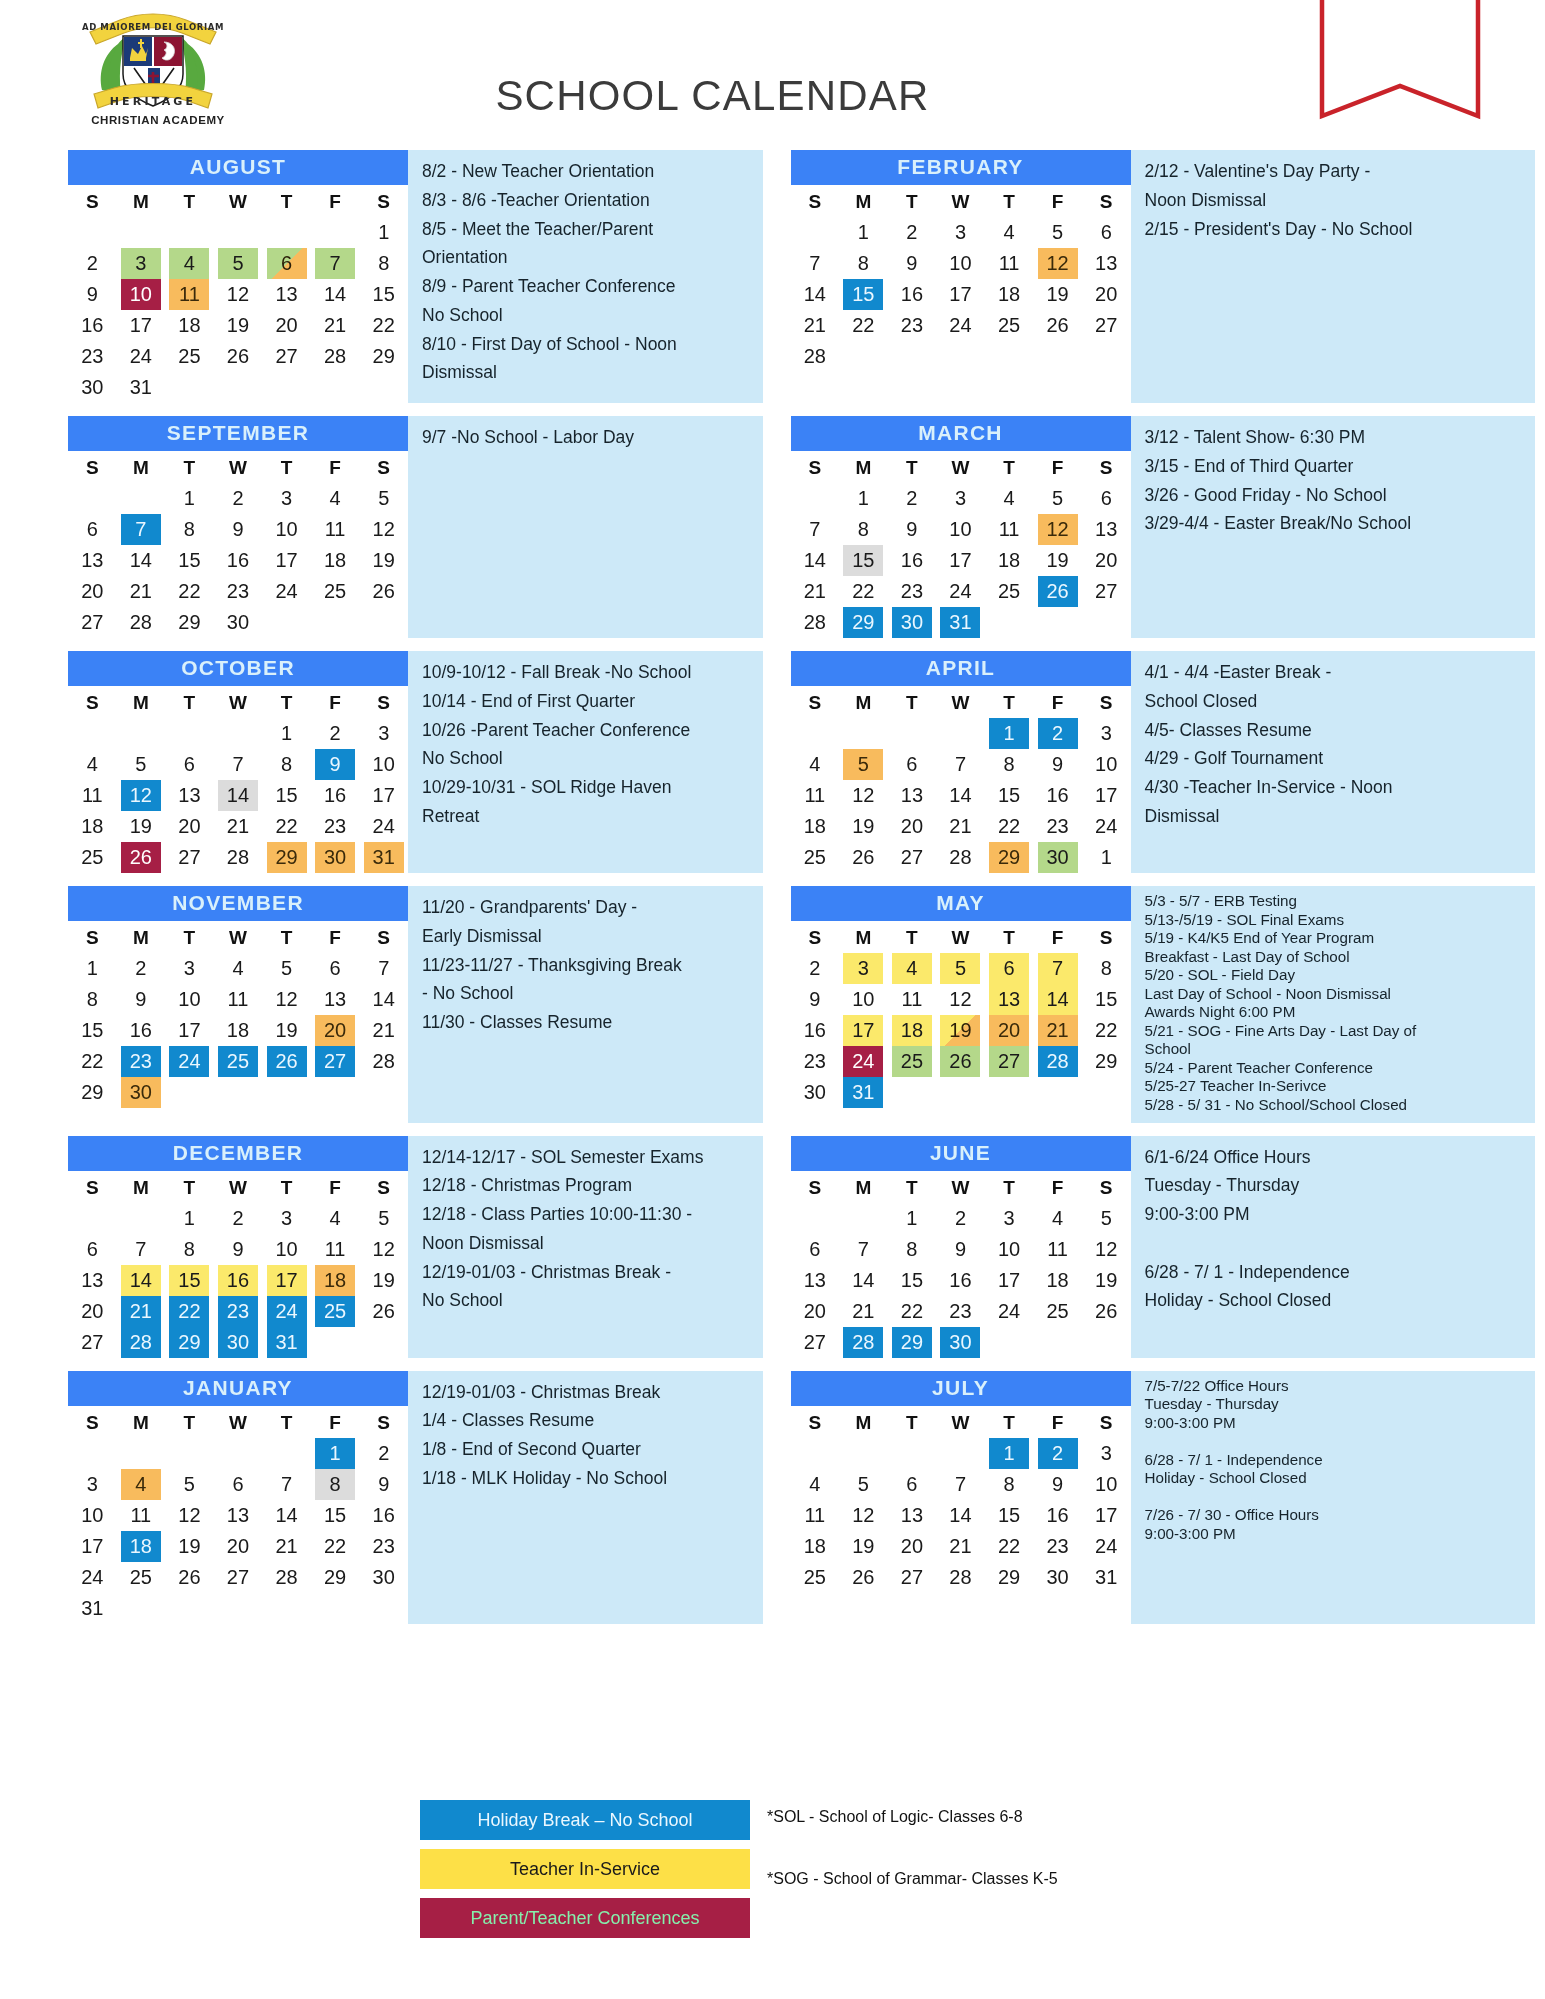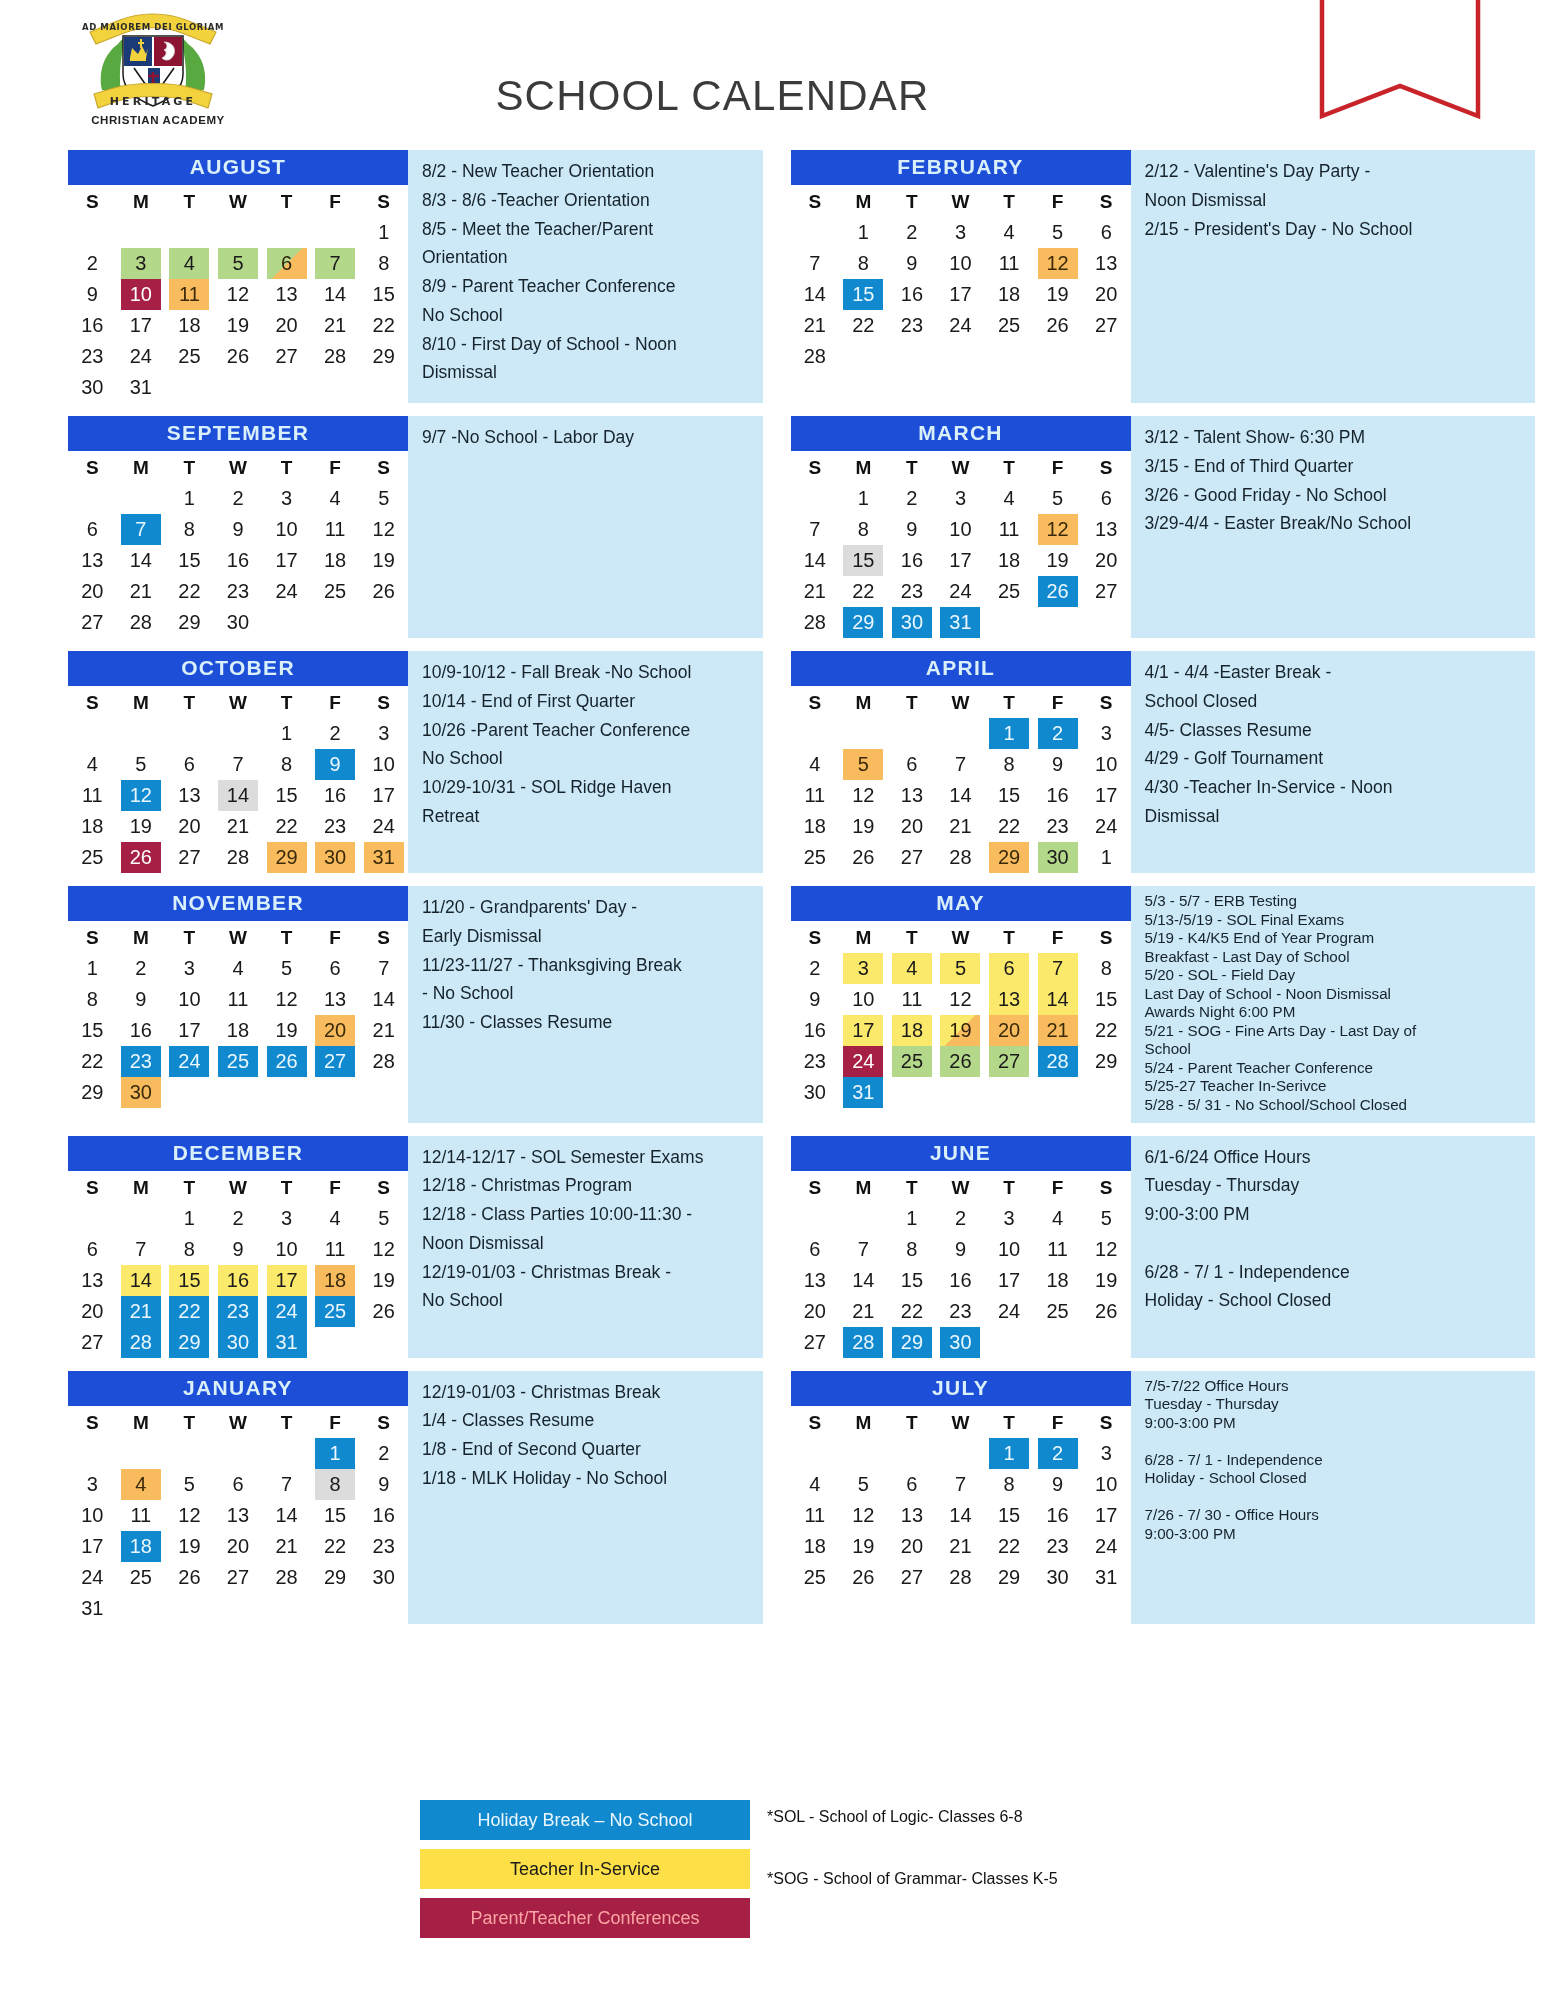--- a/index.html
+++ b/index.html
@@ -48,21 +48,21 @@
     position: absolute; left: 0; top: 150px;
     width: 1545px;
   }
   .mrow { display: flex; margin-bottom: 13px; }
   .half { width: 50%; display: flex; padding: 0 10px 0 0; }
   .half.left { padding-left: 68px; }
   .half.right { padding-left: 18px; }
 
   .monthbox { width: 340px; flex: none; }
   .mhead {
-    background: #1d4ed8;
+    background: #3b82f6;
     color: #d9f0fb;
     font-size: 21px; font-weight: 800; letter-spacing: 1.3px;
     text-align: center;
     padding: 5px 0 6px;
   }
   table.cal {
     width: 100%; border-collapse: collapse;
     margin-top: 3px;
   }
   table.cal th {
@@ -112,21 +112,21 @@
   .legcol { display: flex; flex-direction: column; gap: 9px; }
   .legcol.c1 { width: 330px; }
   .legcol.c2 { width: 330px; margin-left: 17px; }
   .legcol.c3 { width: 360px; margin-left: 17px; padding-top: 8px; gap: 44px; }
   .chip {
     height: 40px; display: flex; align-items: center; justify-content: center;
     font-size: 18px; text-align: center;
   }
   .chip.blue   { background: #1189ce; color: #eaf7ff; }
   .chip.green  { background: #fde047; color: #1a1a1a; }
-  .chip.maroon { background: #a61f45; color: #fca5a5; }
+  .chip.maroon { background: #a61f45; color: #86efac; }
   .chip.orange { background: #f8bb5d; color: #2b1f08; }
   .chip.yellow { background: #fbe96b; color: #1a1a1a; }
   .chip.gray   { background: #dcdcdc; color: #1a1a1a; }
   .note { font-size: 16px; color: #111; }
 </style>
 </head>
 <body>
 
 <div class="header">
 

